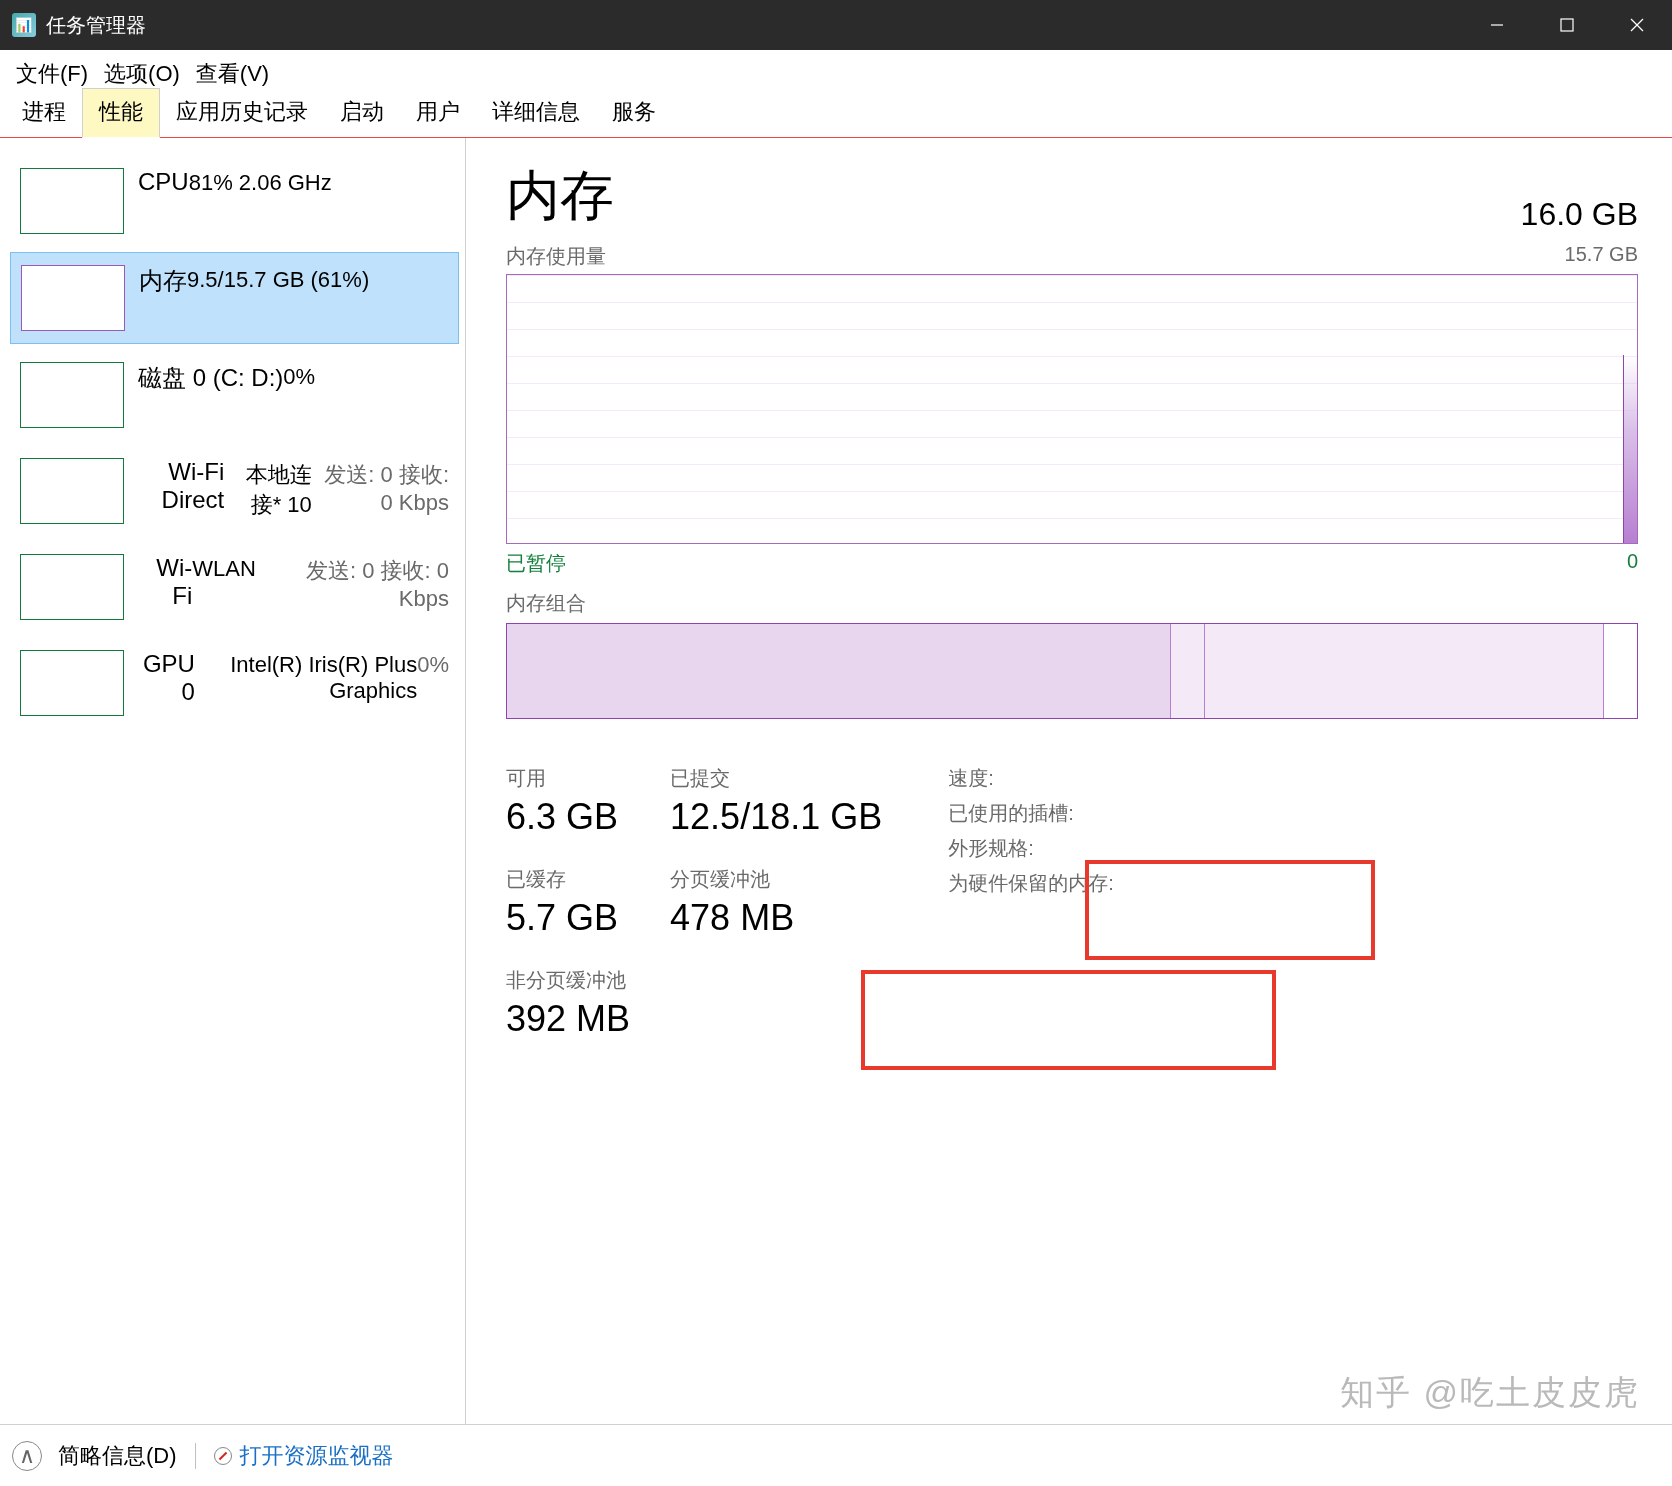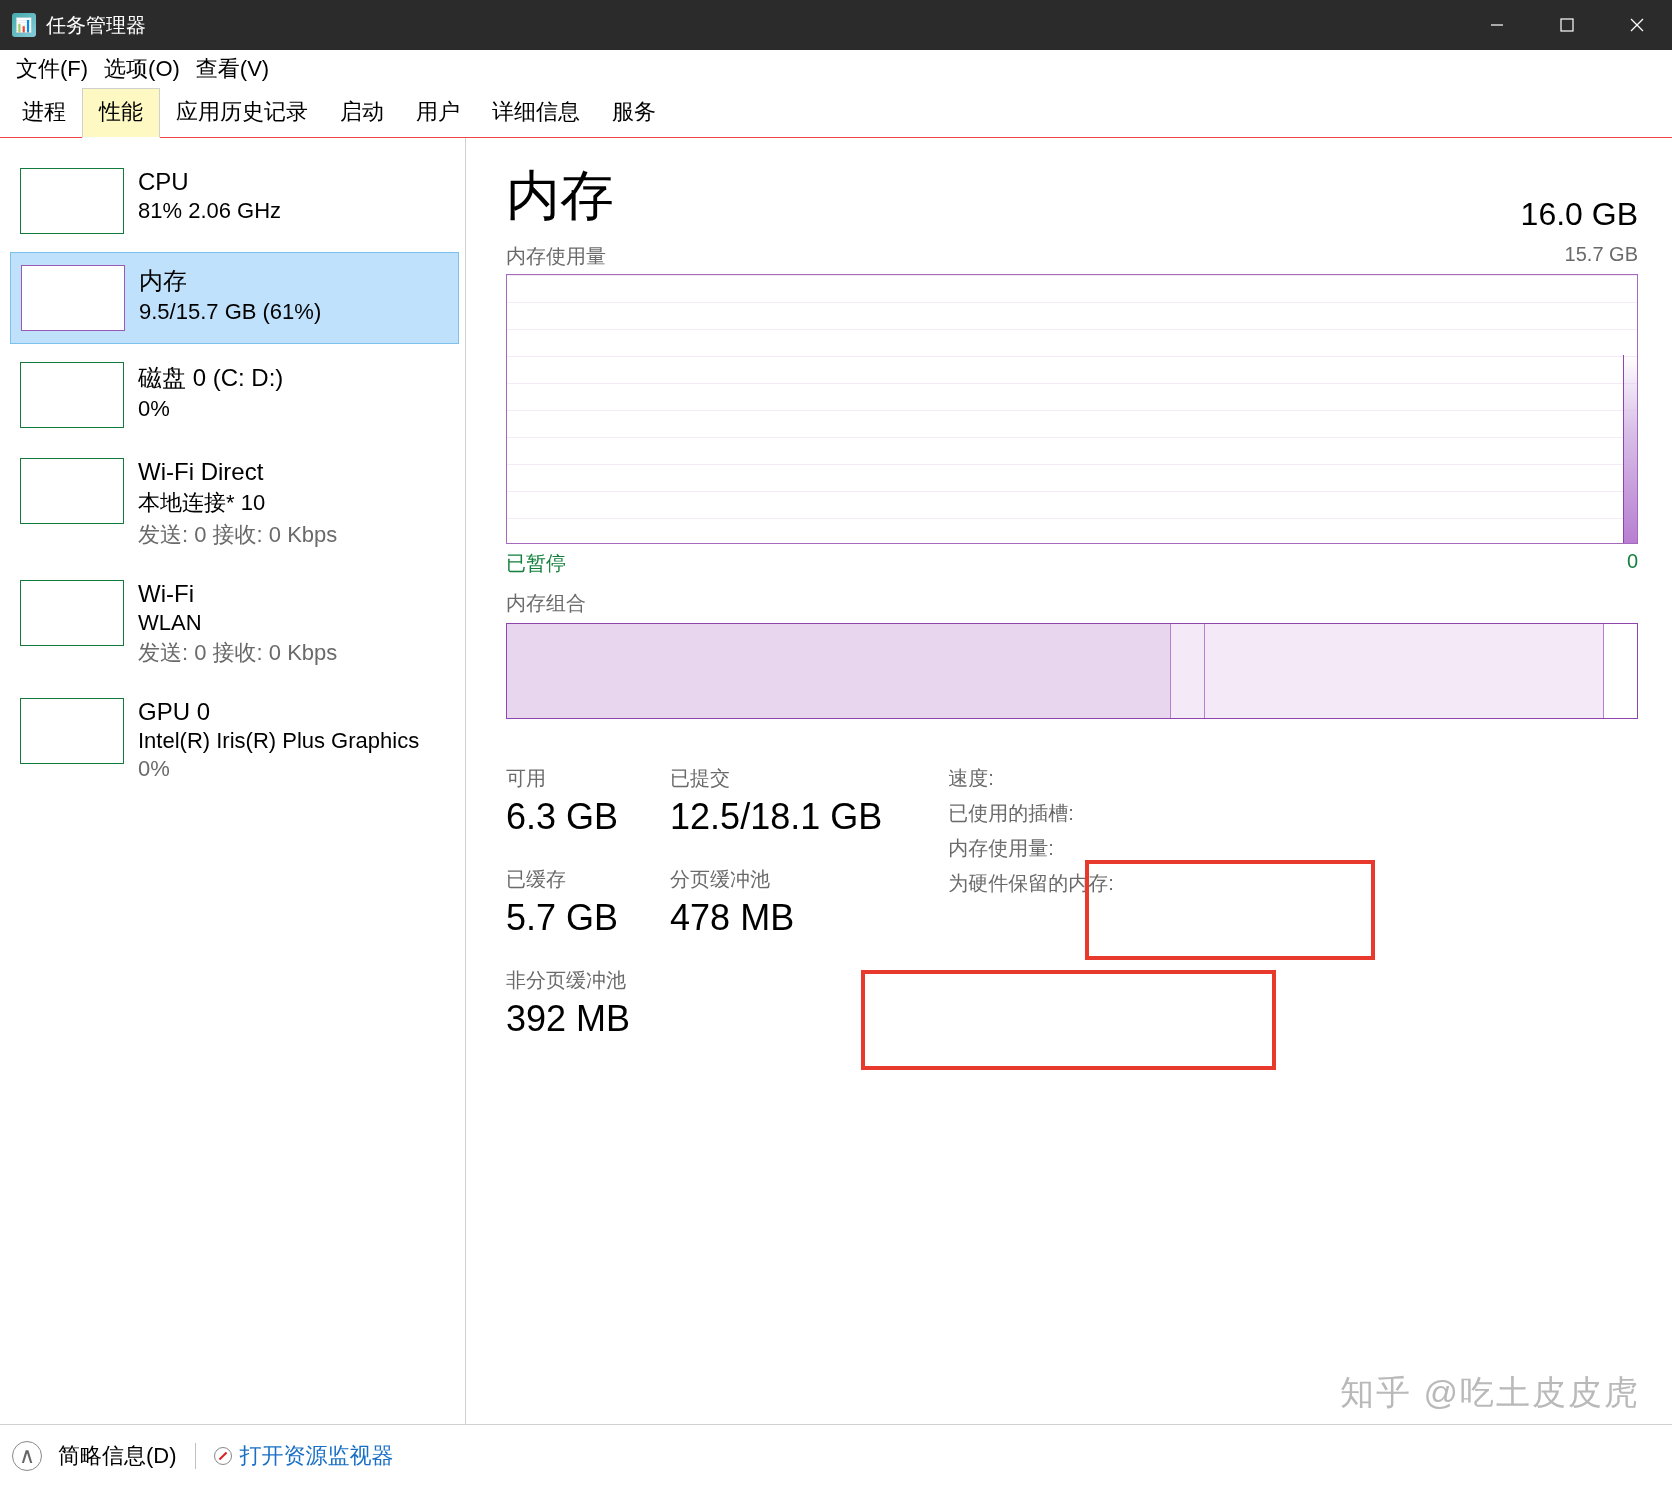--- a/index.html
+++ b/index.html
@@ -7,21 +7,21 @@
 
 
 .titlebar { height:50px; background:#2b2b2b; display:flex; align-items:center; color:#fff; }
 .titlebar .app-icon { width:24px; height:24px; margin:0 10px 0 12px; background:linear-gradient(135deg,#4aa,#8cd); border-radius:3px; display:flex; align-items:center; justify-content:center; font-size:14px; }
 .titlebar .title { font-size:20px; }
 .titlebar .spacer { flex:1; }
 .titlebar .win-btn { width:70px; height:50px; display:flex; align-items:center; justify-content:center; color:#fff; }
 .titlebar .win-btn svg { stroke:#fff; stroke-width:1.2; fill:none; }
 
 
-.menubar { height:44px; display:flex; align-items:flex-start; padding:0 8px; border-bottom:1px solid transparent; }
+.menubar { height:44px; display:flex; align-items:flex-end; padding:0 8px; border-bottom:1px solid transparent; }
 .menubar .menu-item { padding:4px 8px; font-size:22px; color:#000; }
 
 
 .tabs { display:flex; align-items:flex-end; padding:0 6px; border-bottom:1px solid #ef4444; height:44px; }
 .tabs .tab { padding:8px 16px 10px 16px; font-size:22px; color:#000; position:relative; }
 .tabs .tab.active { background:#fef9c3; border:1px solid #d0d0d0; border-bottom:1px solid #fff; margin-bottom:-1px; }
 
 
 .main { display:flex; height:calc(100% - 50px - 44px - 44px - 62px); }
 
@@ -30,21 +30,21 @@
 .side-item { display:flex; align-items:flex-start; padding:12px 10px; margin-bottom:6px; }
 .side-item.selected { background:#bfe1fb; border:1px solid #7cc0ee; }
 .side-item .thumb { width:104px; height:66px; border:1px solid #9b59b6; background:#fff; margin-right:14px; flex-shrink:0; }
 .side-item.cpu .thumb,
 .side-item.gpu .thumb,
 .side-item.wifi .thumb,
 .side-item.wifidirect .thumb,
 .side-item.disk .thumb { border-color:#117a3c; }
 .side-item.mem .thumb { border-color:#9b59b6; }
 .side-item.disk .thumb { border-color:#117a3c; }
-.side-item .info { display:flex; flex-direction:column; }
+.side-item .info { display:flex; flex-direction:row;text-align:right; }
 .side-item .info .name { font-size:24px; color:#000; }
 .side-item .info .sub1 { font-size:22px; color:#000; margin-top:2px; }
 .side-item .info .sub2 { font-size:22px; color:#6a6a6a; margin-top:2px; }
 
 
 .divider { width:1px; background:#d0d0d0; margin-left:0; }
 
 
 .detail { flex:1; padding:22px 34px 0 40px; display:flex; flex-direction:column; }
 .detail-head { display:flex; justify-content:space-between; align-items:flex-end; margin-bottom:10px; }
@@ -220,21 +220,21 @@
           <span class="value">478 MB</span>
         </div>
         <div class="stat">
           <span class="label">非分页缓冲池</span>
           <span class="value">392 MB</span>
         </div>
       </div>
       <div class="stats-right">
         <span>速度:</span>
         <span>已使用的插槽:</span>
-        <span>内存使用量:</span>
+        <span>外形规格:</span>
         <span>为硬件保留的内存:</span>
       </div>
     </div>
   </div>
 </div>
 
 <div class="footer">
   <div class="chevron">∧</div>
   <span>简略信息(D)</span>
   <div class="sep"></div>

